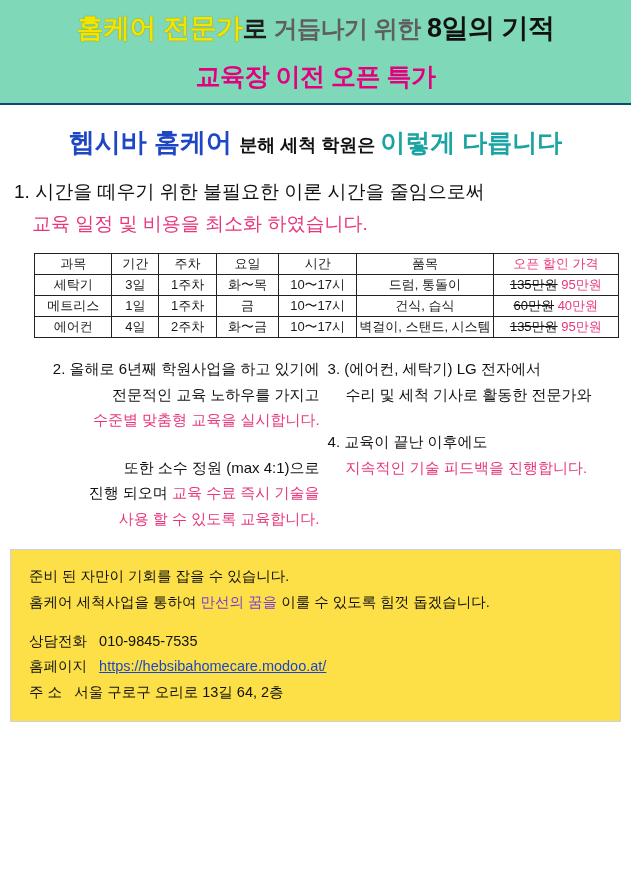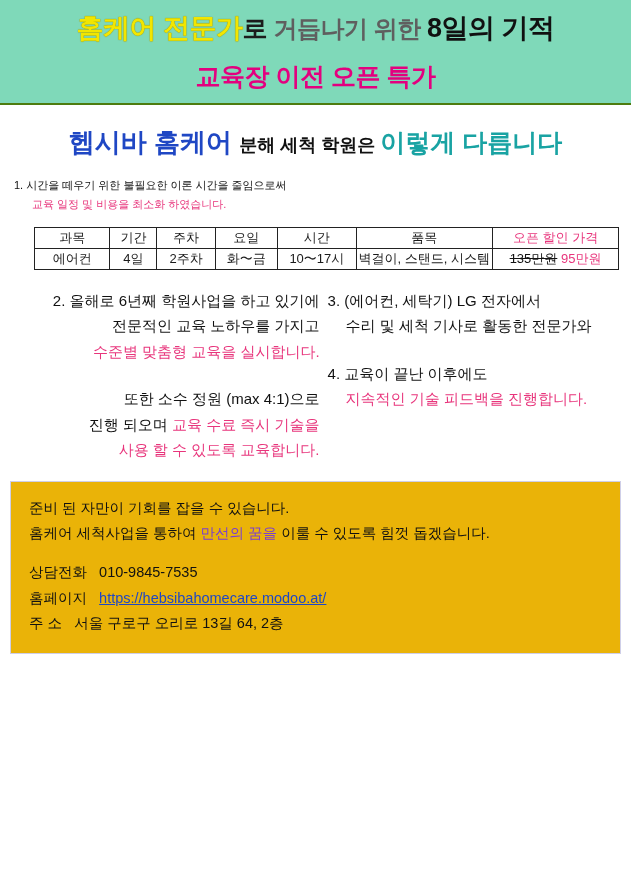--- a/index.html
+++ b/index.html
@@ -20,21 +20,21 @@
     height: 881px;
     box-sizing: border-box;
     padding: 0;
   }
 
   
   .header-band {
     background: #7fd9b9;
     padding: 10px 0 10px 0;
     text-align: center;
-    border-bottom: 2px solid #4d7c0f;
+    border-bottom: 2px solid #0c4a6e;
   }
   .header-line1 {
     font-size: 25px;
     font-weight: bold;
     letter-spacing: -0.5px;
     line-height: 1.35;
     white-space: nowrap;
   }
   .hl-yellow {
     color: #f2e600;
@@ -83,21 +83,21 @@
     font-size: 25px;
     font-weight: bold;
   }
 
   
   .body-wrap {
     padding: 0 14px;
     box-sizing: border-box;
   }
   .point {
-    font-size: 11px;
+    font-size: 19px;
     line-height: 1.65;
     color: #111111;
   }
   .point .num {
     display: inline-block;
   }
   .pink {
     color: #e8357c;
   }
   .indent {
@@ -154,21 +154,21 @@
     line-height: 1.7;
     color: #111111;
   }
   .blk + .blk {
     margin-top: 14px;
   }
 
   
   .footer-box {
     margin: 18px 10px 0 10px;
-    background: #eab308;
+    background: #fde047;
     border: 1px solid #cfcfe8;
     padding: 14px 18px 16px 18px;
     box-sizing: border-box;
     font-size: 14.5px;
     line-height: 1.75;
     color: #111111;
   }
   .footer-box .sep {
     height: 14px;
   }
@@ -212,20 +212,44 @@
           <th style="width:78px">과목</th>
           <th style="width:46px">기간</th>
           <th style="width:58px">주차</th>
           <th style="width:62px">요일</th>
           <th style="width:78px">시간</th>
           <th>품목</th>
           <th class="price-head" style="width:128px">오픈 할인 가격</th>
         </tr>
       </thead>
       <tbody>
+        <tr>
+          <td>세탁기</td>
+          <td>3일</td>
+          <td>1주차</td>
+          <td>화〜목</td>
+          <td>10〜17시</td>
+          <td>드럼, 통돌이</td>
+          <td class="price">
+            <span class="strike">135만원</span>
+            <span class="newprice">95만원</span>
+          </td>
+        </tr>
+        <tr>
+          <td>메트리스</td>
+          <td>1일</td>
+          <td>1주차</td>
+          <td>금</td>
+          <td>10〜17시</td>
+          <td>건식, 습식</td>
+          <td class="price">
+            <span class="strike">60만원</span>
+            <span class="newprice">40만원</span>
+          </td>
+        </tr>
         <tr>
           <td>에어컨</td>
           <td>4일</td>
           <td>2주차</td>
           <td>화〜금</td>
           <td>10〜17시</td>
           <td>벽걸이, 스탠드, 시스템</td>
           <td class="price">
             <span class="strike">135만원</span>
             <span class="newprice">95만원</span>

